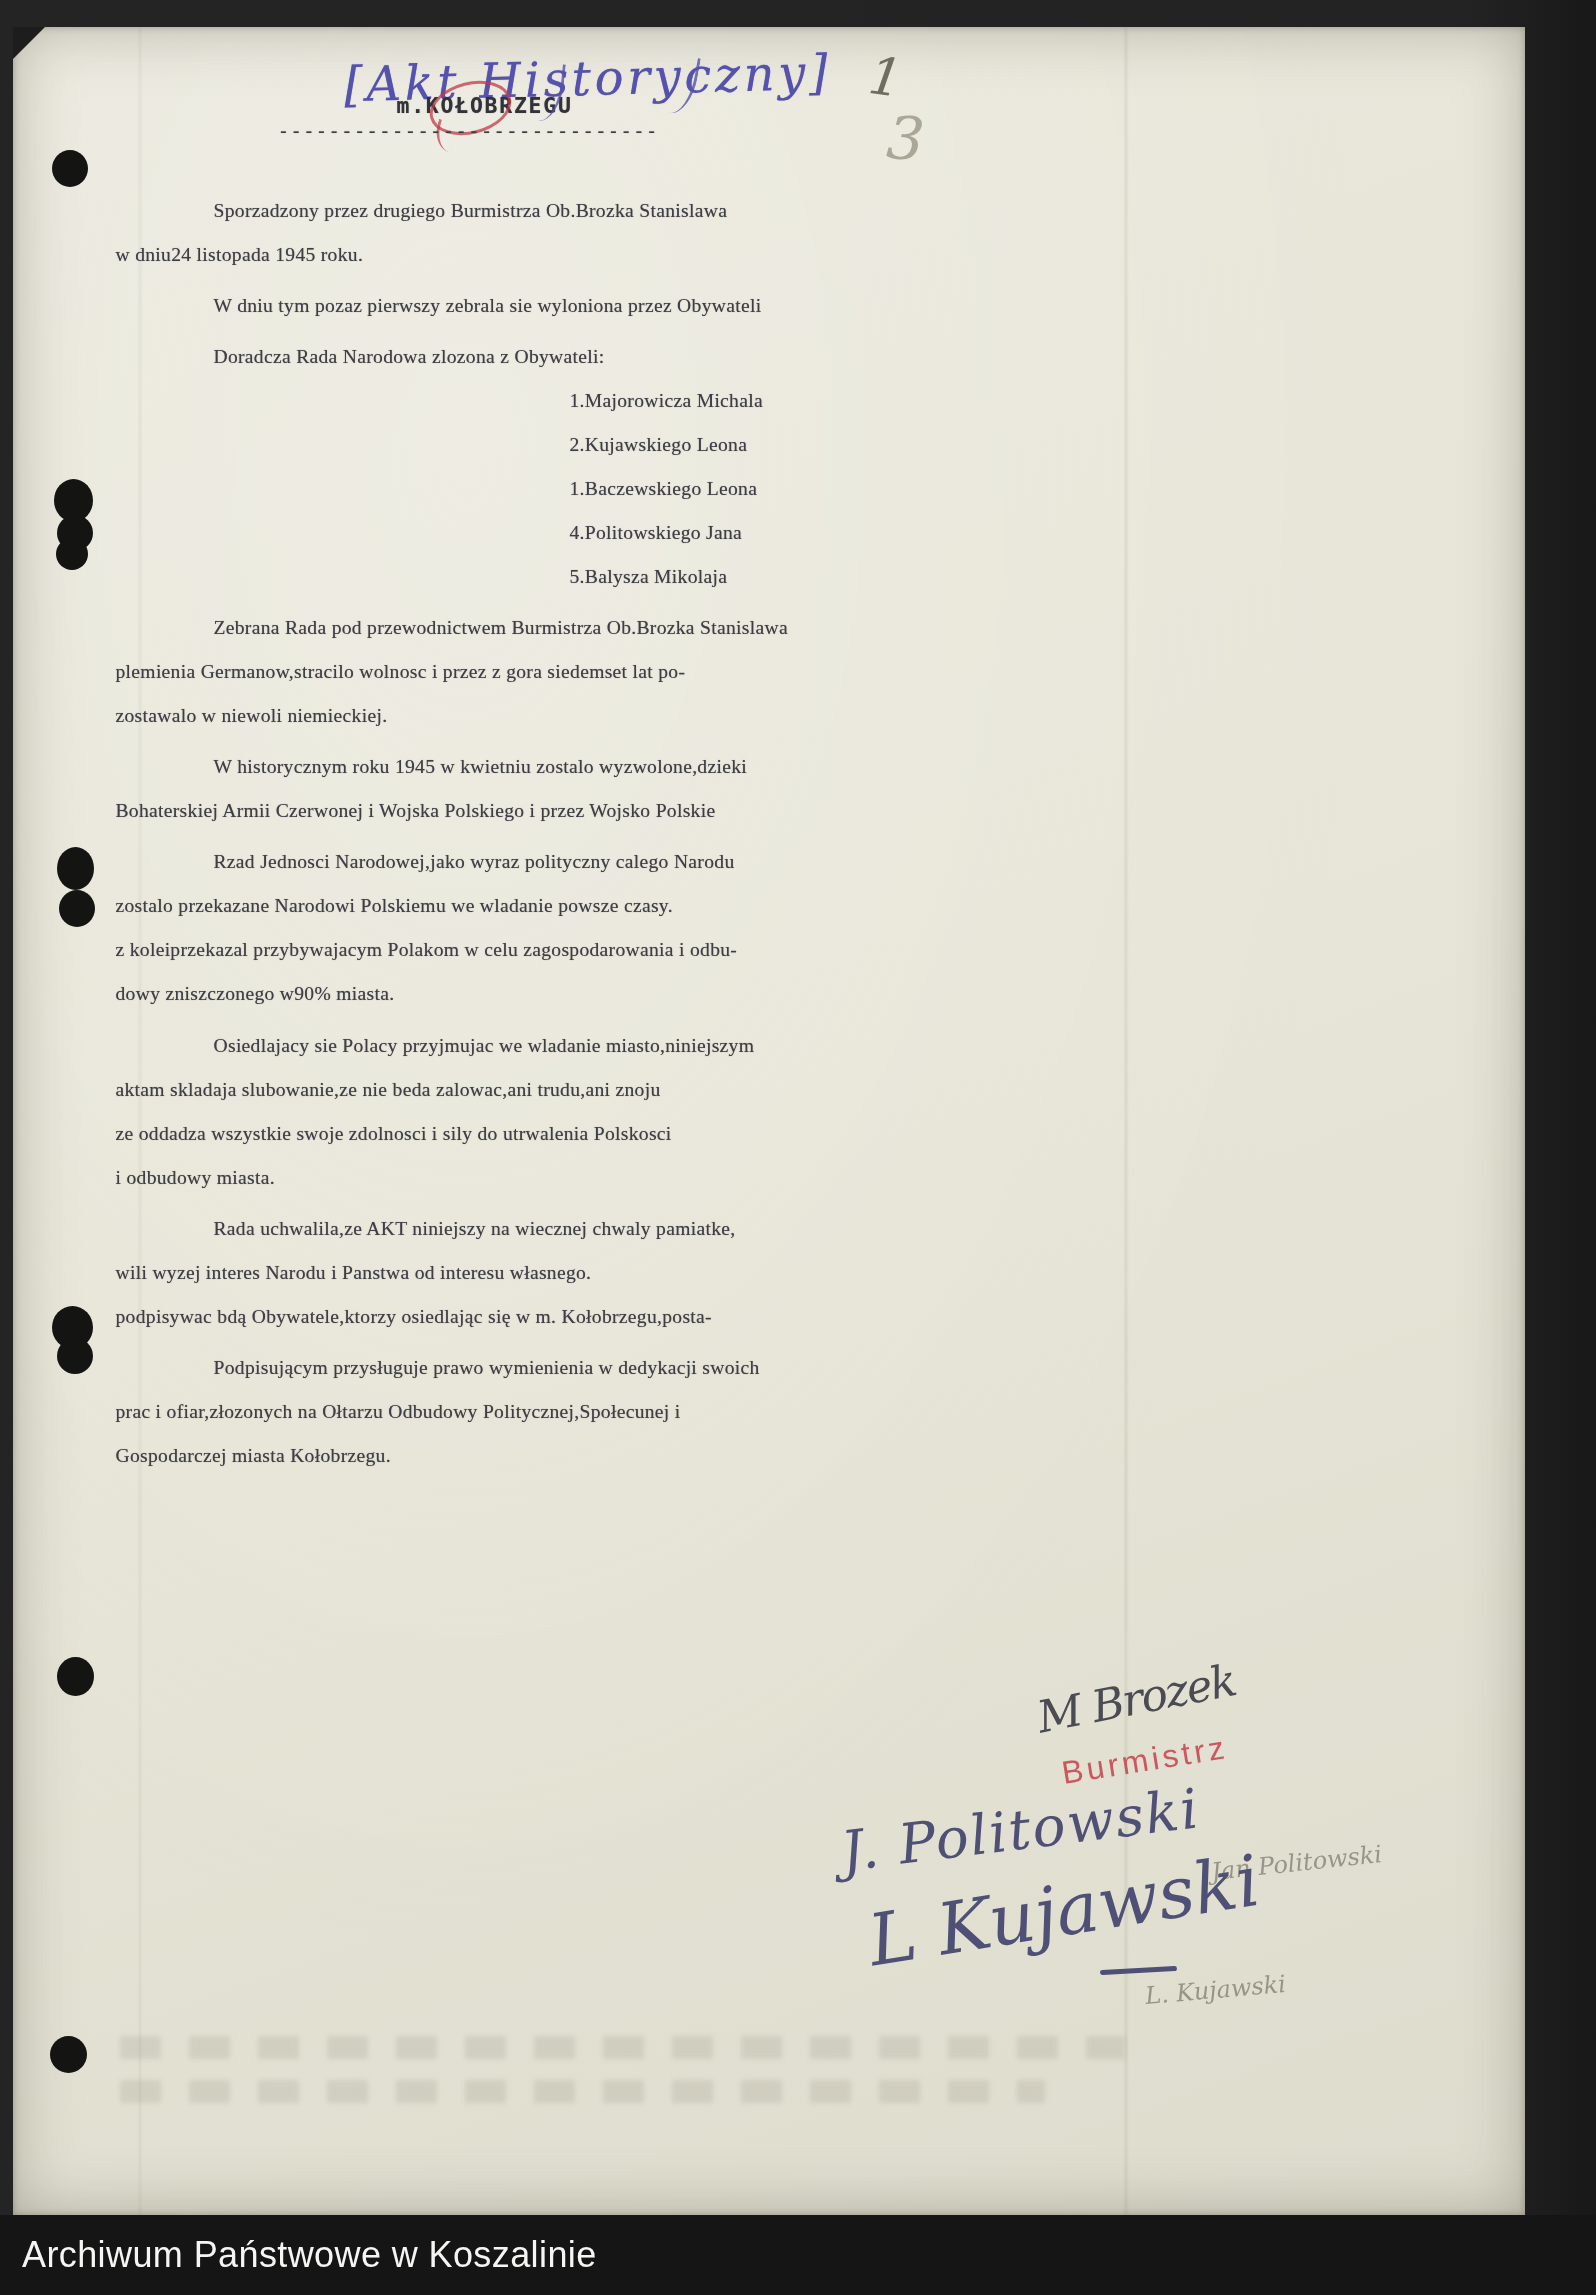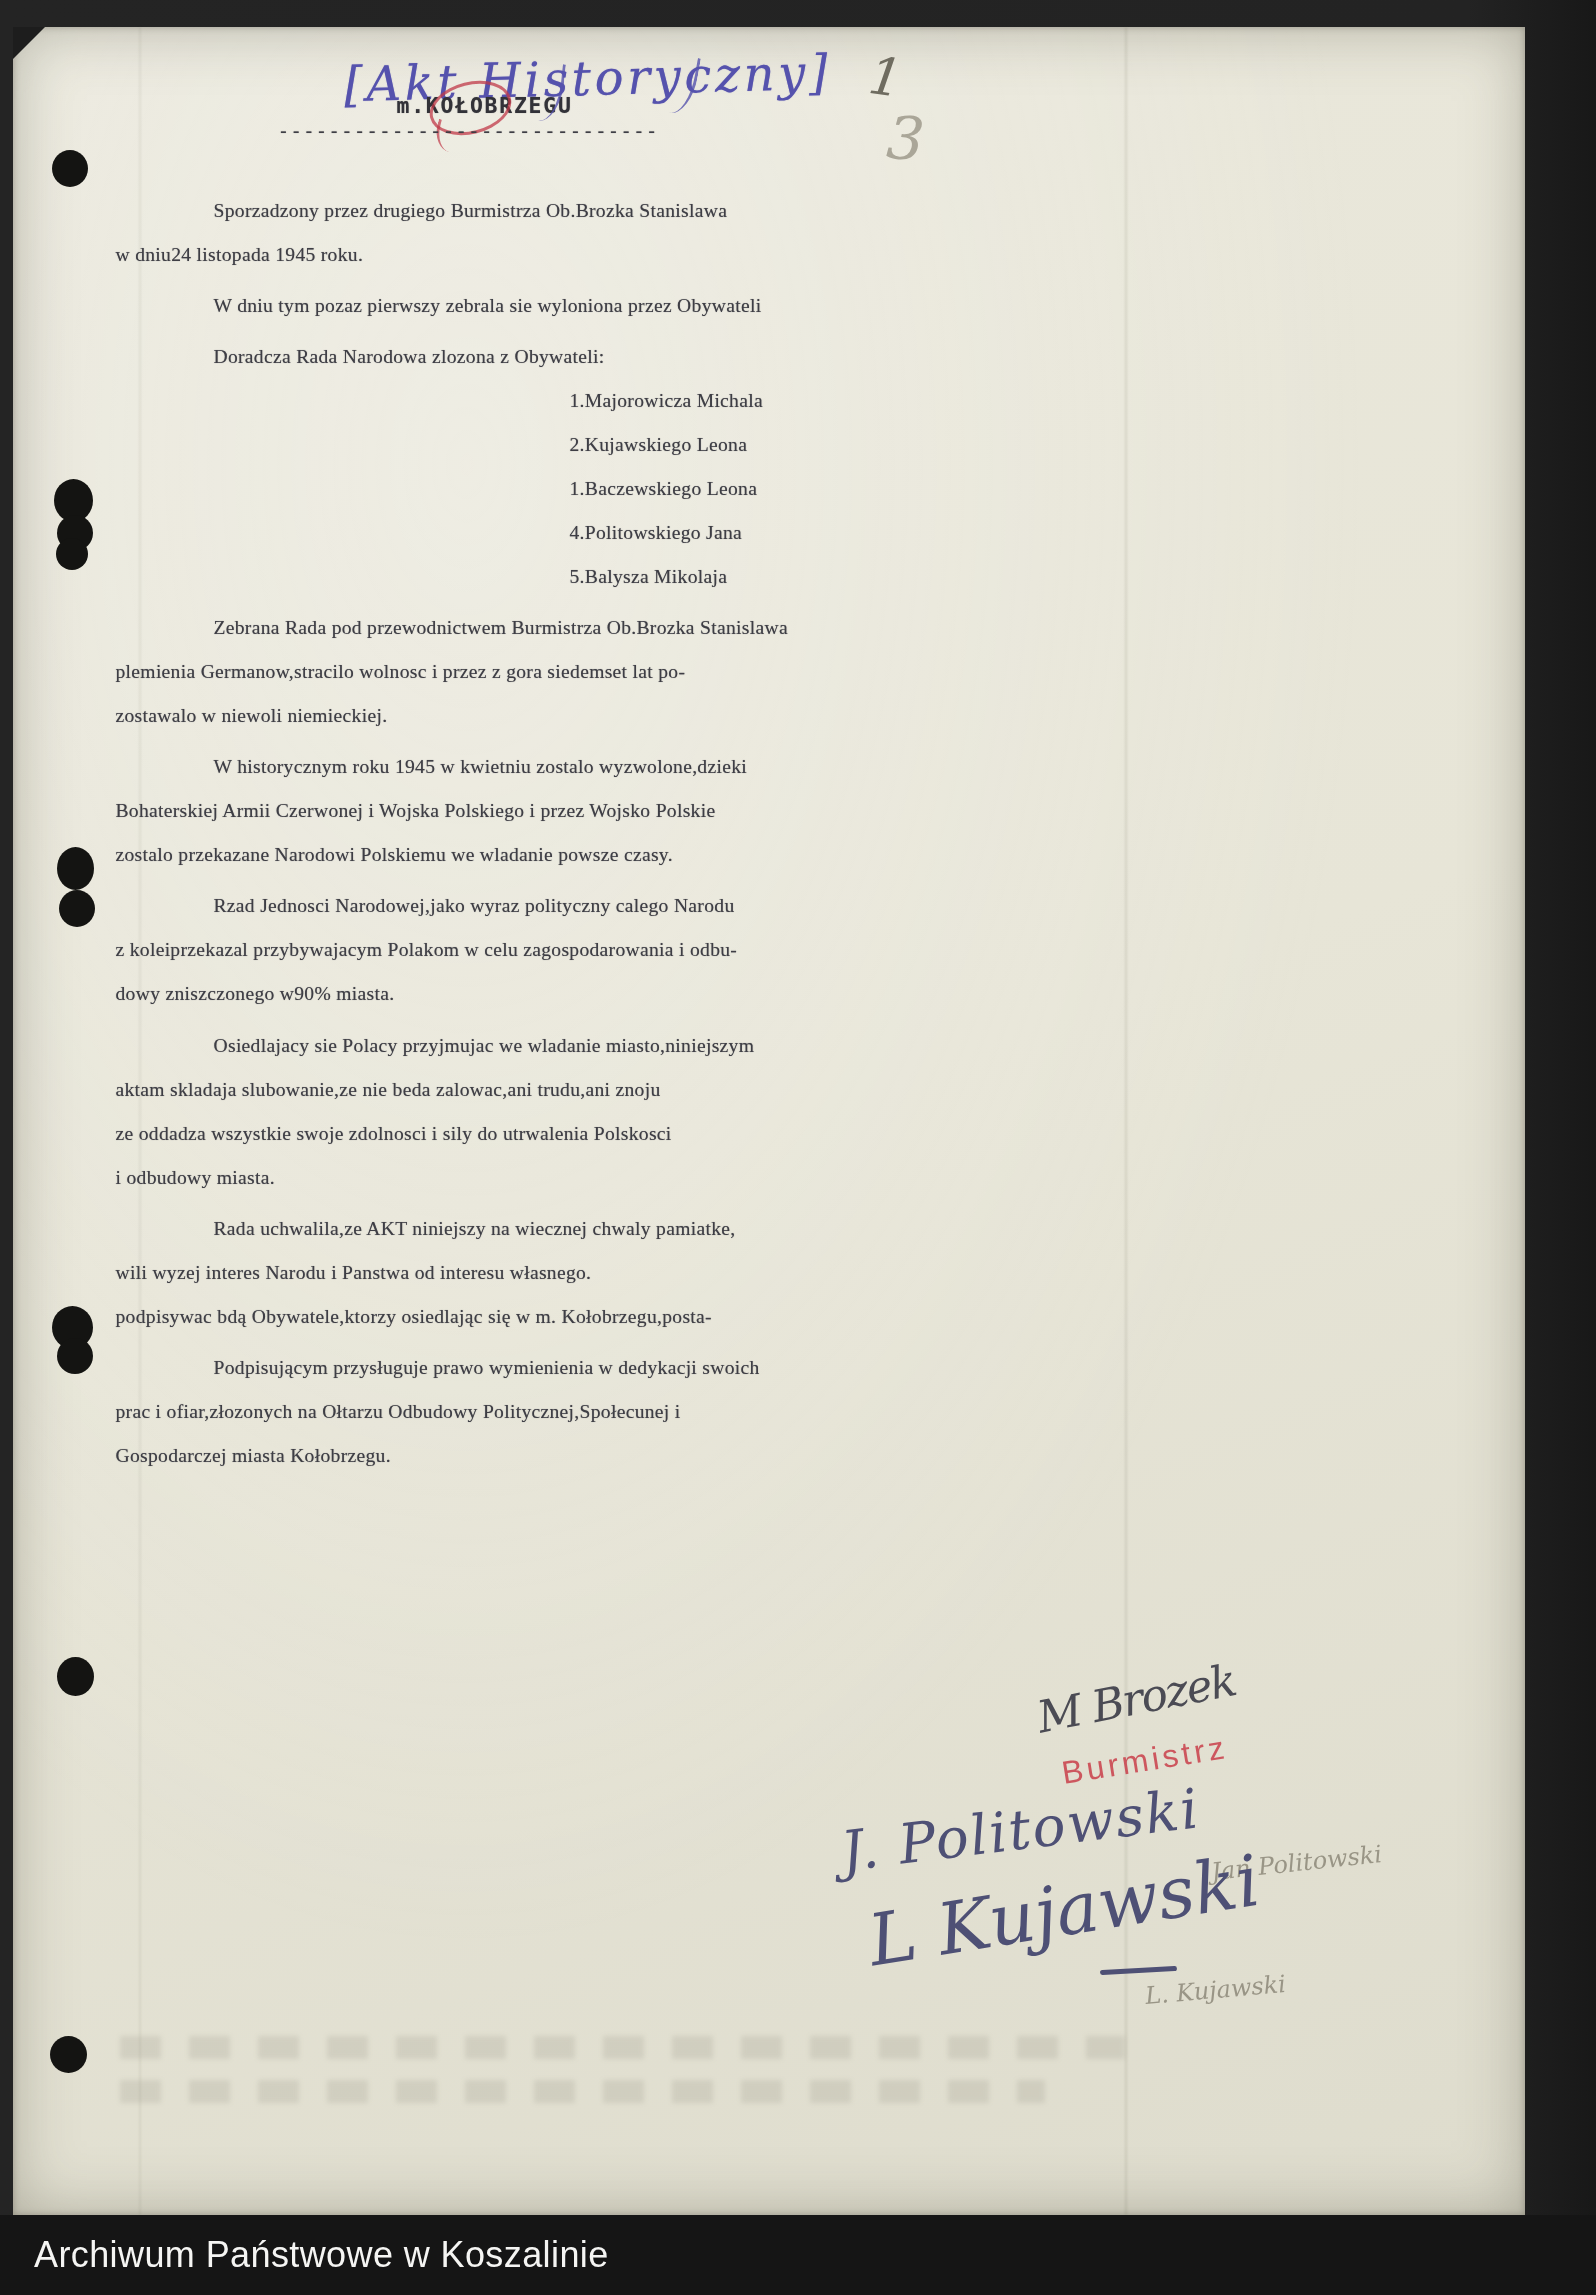--- a/index.html
+++ b/index.html
@@ -61,21 +61,21 @@
         transform:rotate(-3deg);border-radius:2.7px;}
   #pencil-kujawski{position:absolute;left:1132px;top:1949px;font-size:24px;color:#999586;
         transform:rotate(-5deg);}
   
   .ghost{position:absolute;height:23px;filter:blur(2.7px);opacity:.55;
         background:repeating-linear-gradient(90deg,rgba(118,115,100,.28) 0 41px,rgba(118,115,100,0) 41px 69px);}
   #ghost-1{left:107px;top:2009px;width:1005px;}
   #ghost-2{left:107px;top:2053px;width:925px;}
   
   #archive-bar{position:absolute;left:0;right:0;bottom:0;height:80px;background:#151515;
-        display:flex;align-items:center;padding-left:34px;box-sizing:border-box;}
+        display:flex;align-items:center;padding-left:22px;box-sizing:border-box;}
   #archive-bar span{font-family:"Liberation Sans",sans-serif;font-size:36px;color:#f5f5f3;letter-spacing:0.4px;}
 </style>
 </head>
 <body>
 
 <div id="stage">
   <div id="paper">
     <div class="corner-notch"></div>
     <div class="fold f1"></div>
     <div class="fold f2"></div>
@@ -109,22 +109,22 @@
         <div class="line list">1.Majorowicza Michala</div>
         <div class="line list">2.Kujawskiego Leona</div>
         <div class="line list">1.Baczewskiego Leona</div>
         <div class="line list">4.Politowskiego Jana</div>
         <div class="line list">5.Balysza Mikolaja</div>
         <div class="line indent">Zebrana Rada pod przewodnictwem Burmistrza Ob.Brozka Stanislawa</div>
         <div class="line flush">plemienia Germanow,stracilo wolnosc i przez z gora siedemset lat po-</div>
         <div class="line flush">zostawalo w niewoli niemieckiej.</div>
         <div class="line indent">W historycznym roku 1945 w kwietniu zostalo wyzwolone,dzieki</div>
         <div class="line flush">Bohaterskiej Armii Czerwonej i Wojska Polskiego i przez Wojsko Polskie</div>
+        <div class="line indent">Rzad Jednosci Narodowej,jako wyraz polityczny calego Narodu</div>
         <div class="line flush">zostalo przekazane Narodowi Polskiemu we wladanie powsze czasy.</div>
-        <div class="line indent">Rzad Jednosci Narodowej,jako wyraz polityczny calego Narodu</div>
         <div class="line flush">z koleiprzekazal przybywajacym Polakom w celu zagospodarowania i odbu-</div>
         <div class="line flush">dowy zniszczonego w90% miasta.</div>
         <div class="line indent">Osiedlajacy sie Polacy przyjmujac we wladanie miasto,niniejszym</div>
         <div class="line flush">aktam skladaja slubowanie,ze nie beda zalowac,ani trudu,ani znoju</div>
         <div class="line flush">ze oddadza wszystkie swoje zdolnosci i sily do utrwalenia Polskosci</div>
         <div class="line flush">i odbudowy miasta.</div>
         <div class="line indent">Rada uchwalila,ze AKT niniejszy na wiecznej chwaly pamiatke,</div>
         <div class="line flush">wili wyzej interes Narodu i Panstwa od interesu własnego.</div>
         <div class="line flush">podpisywac bdą Obywatele,ktorzy osiedlając się w m. Kołobrzegu,posta-</div>
         <div class="line indent">Podpisującym przysługuje prawo wymienienia w dedykacji swoich</div>

